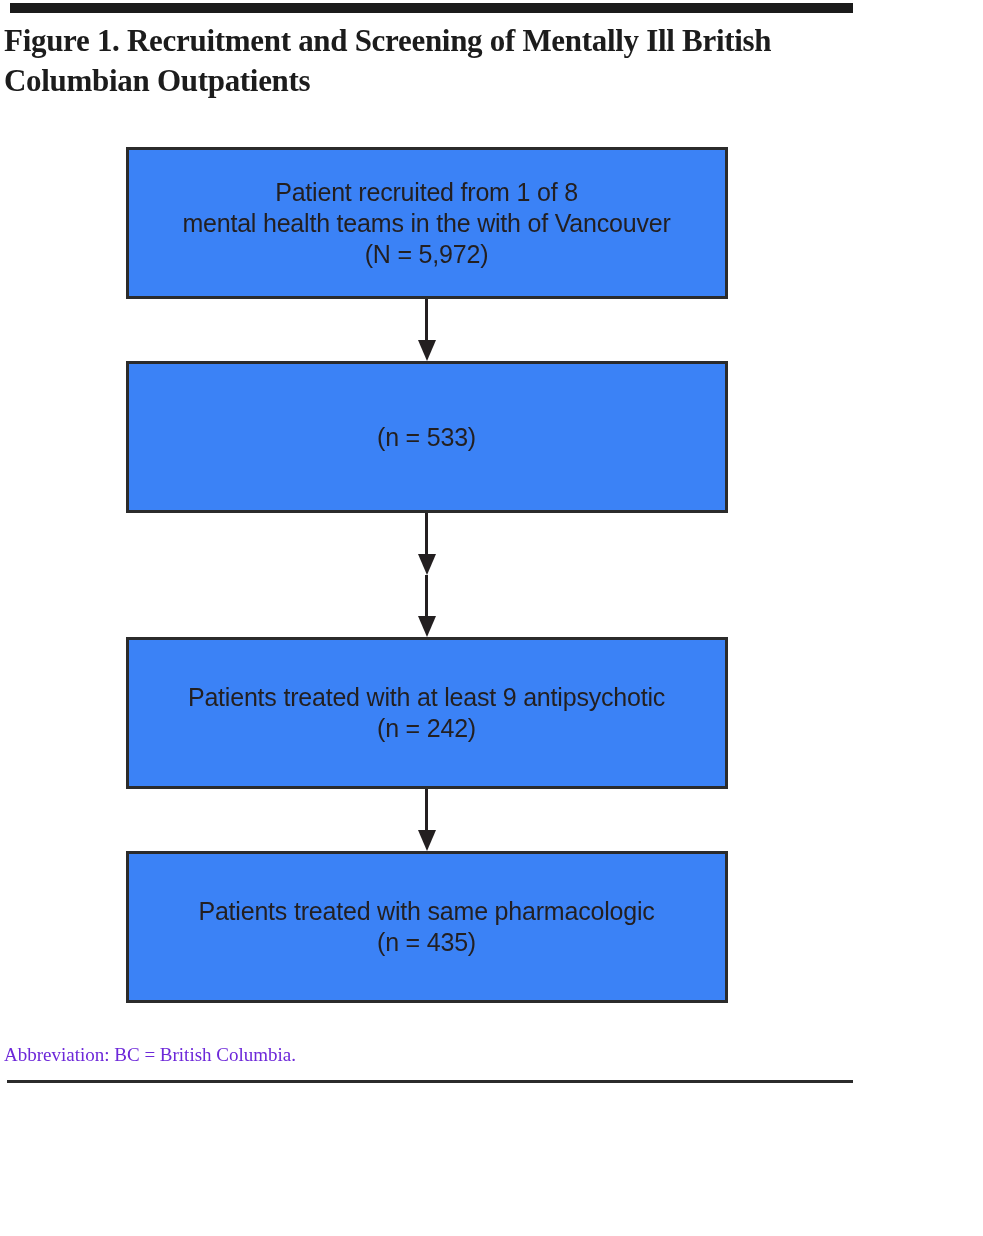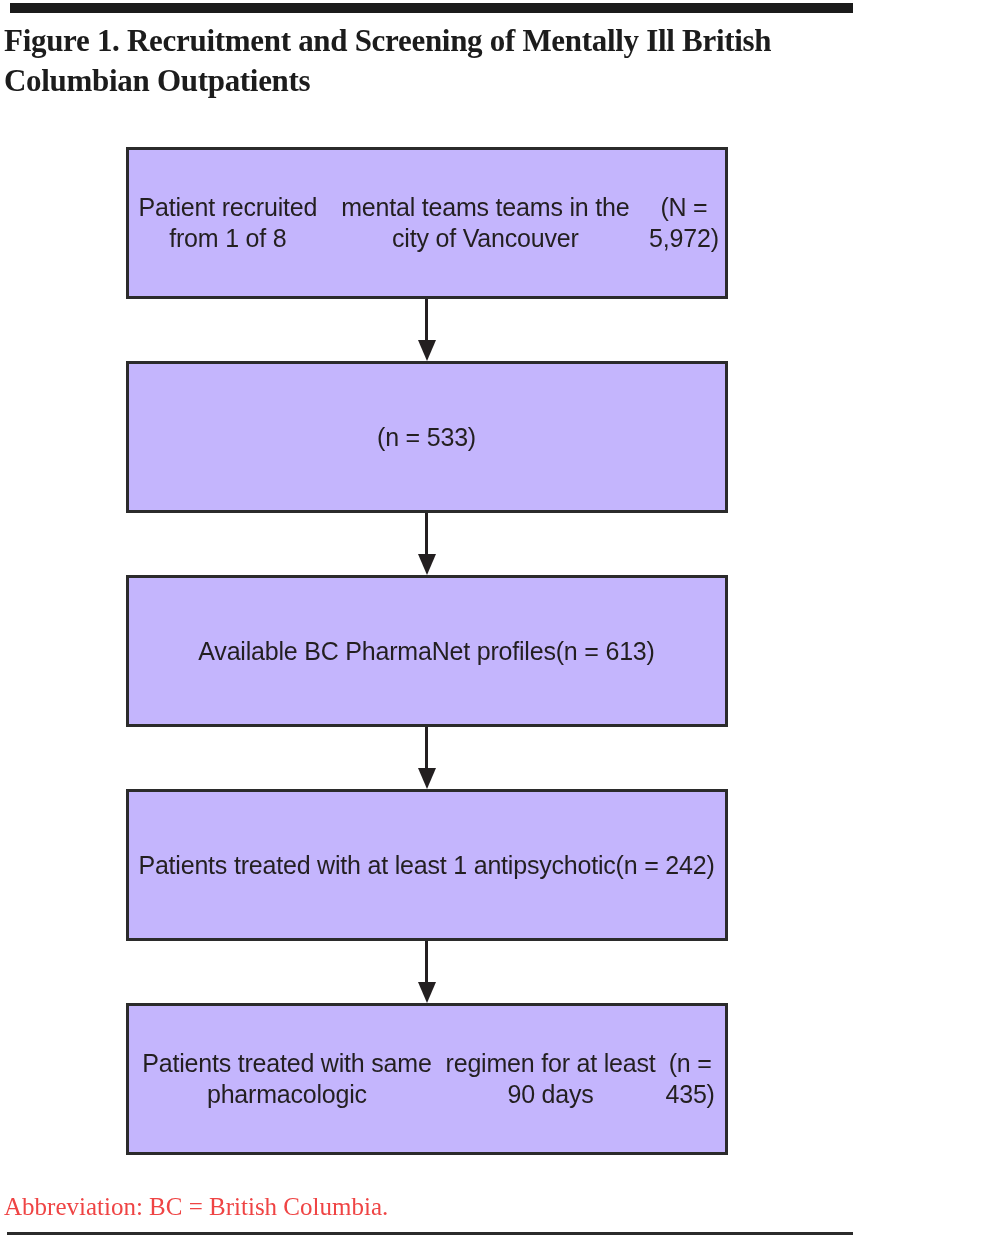--- a/index.html
+++ b/index.html
@@ -33,24 +33,24 @@
   }
   .flowchart {
     margin-top: 46px;
     display: flex;
     flex-direction: column;
     align-items: center;
   }
   .flow-box {
     width: 602px;
     height: 152px;
-    background: #c4b5fd;
+    background: #3b82f6;
     border: 3px solid #2b2b2b;
     display: flex;
-    flex-direction: row;
+    flex-direction: column;
     justify-content: center;
     align-items: center;
     text-align: center;
     font-size: 25px;
     line-height: 31px;
     color: #231f20;
     letter-spacing: -0.2px;
   }
   .flow-arrow {
     height: 62px;
@@ -67,23 +67,23 @@
     width: 0;
     height: 0;
     border-left: 9px solid transparent;
     border-right: 9px solid transparent;
     border-top: 21px solid #231f20;
     margin-top: -1px;
   }
   .footnote {
     margin: 36px 16px 0 4px;
     font-family: "Liberation Serif", serif;
-    font-size: 25px;
+    font-size: 19px;
     line-height: 32px;
-    color: #ef4444;
+    color: #6d28d9;
   }
   .bottom-rule {
     margin: 9px 0 0 7px;
     width: 976px;
     height: 3px;
     background: #2b2b2b;
   }
 </style>
 </head>
 <body>
@@ -91,61 +91,56 @@
 <div class="page">
 
   <div class="top-rule"></div>
 
   <h1 class="figure-title">Figure 1. Recruitment and Screening of Mentally Ill British Columbian Outpatients</h1>
 
   <div class="flowchart">
 
     <div class="flow-box">
       <span>Patient recruited from 1 of 8</span>
-      <span>mental teams teams in the city of Vancouver</span>
+      <span>mental health teams in the with of Vancouver</span>
       <span>(N = 5,972)</span>
     </div>
 
     <div class="flow-arrow">
       <div class="arrow-line"></div>
       <div class="arrow-head"></div>
     </div>
 
     <div class="flow-box">
       <span>(n = 533)</span>
     </div>
 
     <div class="flow-arrow">
       <div class="arrow-line"></div>
       <div class="arrow-head"></div>
     </div>
 
-    <div class="flow-box">
-      <span>Available BC PharmaNet profiles</span>
-      <span>(n = 613)</span>
-    </div>
 
     <div class="flow-arrow">
       <div class="arrow-line"></div>
       <div class="arrow-head"></div>
     </div>
 
     <div class="flow-box">
-      <span>Patients treated with at least 1 antipsychotic</span>
+      <span>Patients treated with at least 9 antipsychotic</span>
       <span>(n = 242)</span>
     </div>
 
     <div class="flow-arrow">
       <div class="arrow-line"></div>
       <div class="arrow-head"></div>
     </div>
 
     <div class="flow-box">
       <span>Patients treated with same pharmacologic</span>
-      <span>regimen for at least 90 days</span>
       <span>(n = 435)</span>
     </div>
 
   </div>
 
   <div class="footnote">Abbreviation: BC = British Columbia.</div>
 
   <div class="bottom-rule"></div>
 
 </div>

